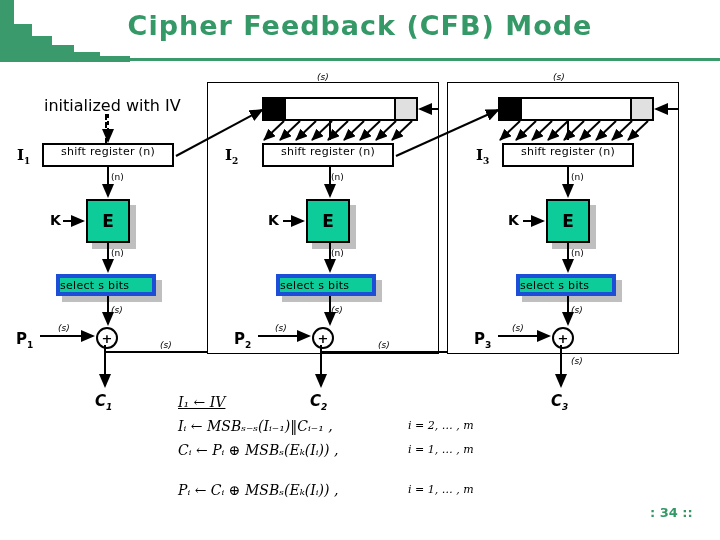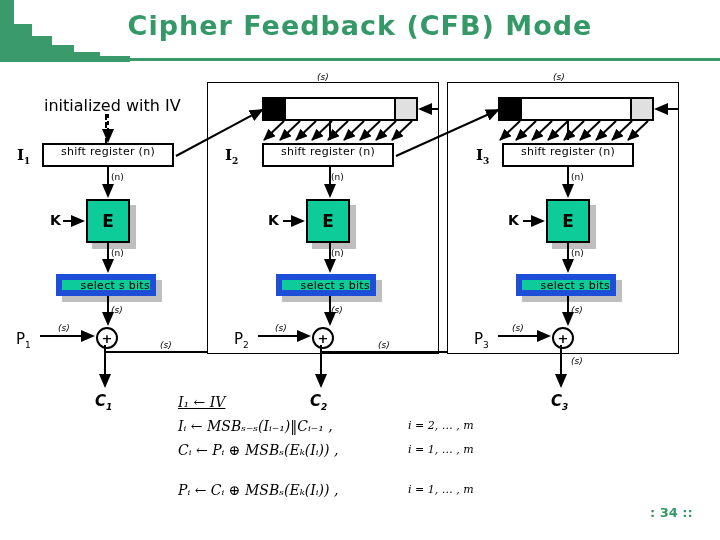--- a/index.html
+++ b/index.html
@@ -34,38 +34,38 @@
     letter-spacing:0.3px;
   }
   .e-box{
     position:absolute;box-sizing:border-box;
     border:2px solid #000;background:#0ECC99;
     color:#000;font-weight:bold;font-size:17px;
     display:flex;align-items:center;justify-content:center;
   }
   .sel-box{
     position:absolute;box-sizing:border-box;
-    border:6px solid #1d4ed8;background:#0ECC99;
+    border:4px solid #1d4ed8;background:#0ECC99;
     color:#000;font-size:11px;
-    display:flex;align-items:center;justify-content:flex-end;
+    display:flex;align-items:center;justify-content:flex-start;
     letter-spacing:0.3px;
   }
   .shadow{position:absolute;background:#bfbfbf;}
 
   .lbl{
     position:absolute;color:#000;
     font-family:"DejaVu Sans", sans-serif;
     white-space:nowrap;
   }
   .lbl-I{font-size:15px;font-weight:bold;font-family:"DejaVu Serif", serif;}
   .lbl-sub{font-size:9px;vertical-align:sub;}
   .lbl-small{font-size:9px;font-style:italic;}
   .lbl-n{font-size:9px;}
   .lbl-K{font-size:14px;font-weight:bold;}
-  .lbl-P{font-size:15px;font-weight:normal;}
+  .lbl-P{font-size:15px;font-weight:bold;}
   .lbl-C{font-size:15px;font-weight:bold;font-style:italic;}
 
   .xor{
     position:absolute;width:18px;height:18px;border-radius:50%;
     border:2px solid #000;background:#fff;
     display:flex;align-items:center;justify-content:center;
     font-size:13px;line-height:1;color:#000;font-weight:bold;
   }
 
   .outer-box{position:absolute;box-sizing:border-box;border:1px solid #000;}

